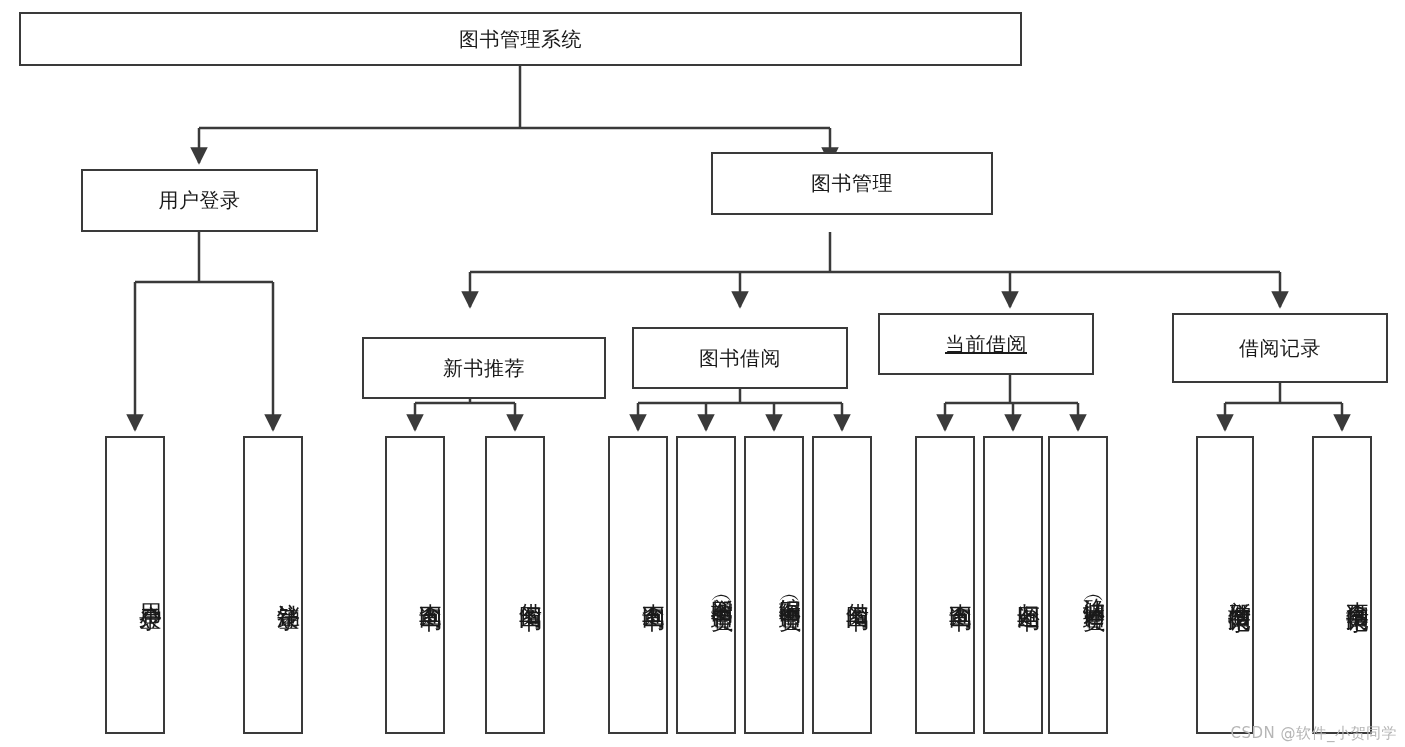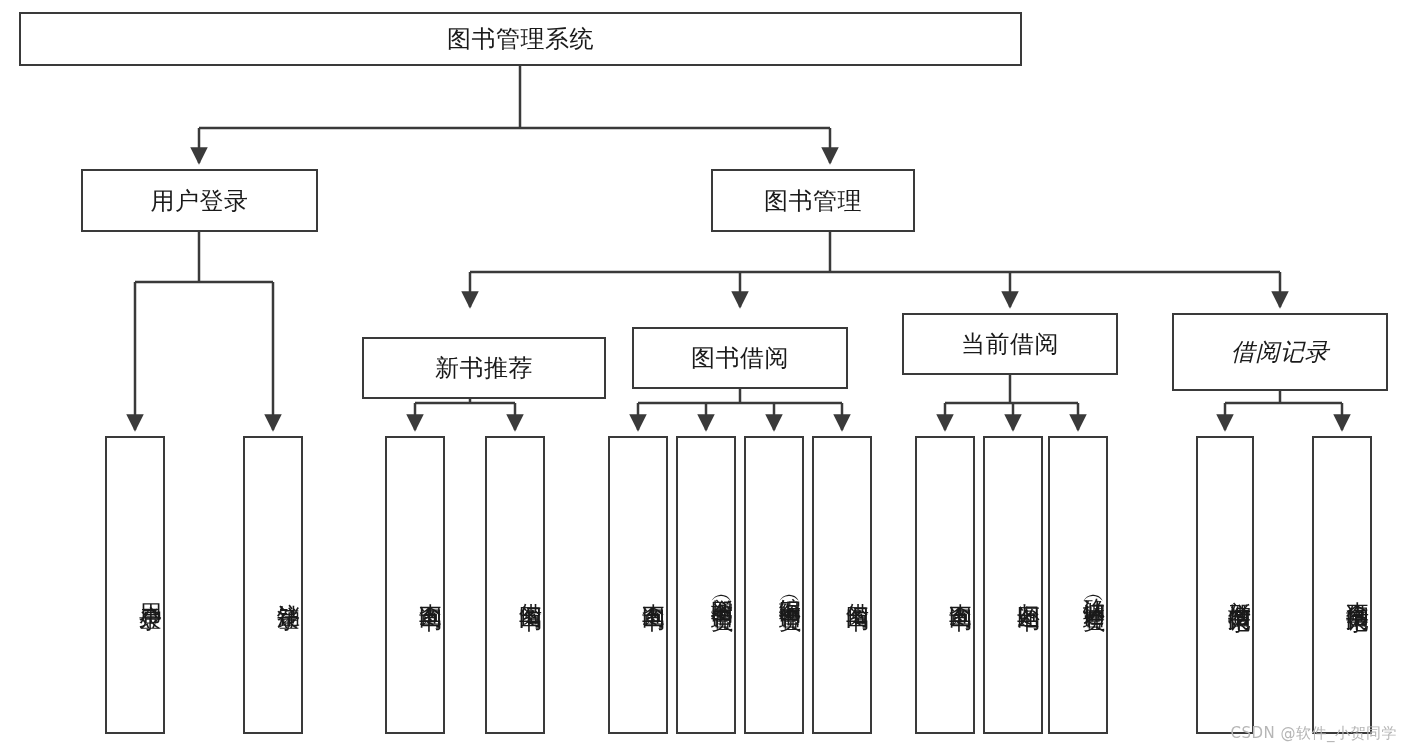--- a/index.html
+++ b/index.html
@@ -31,21 +31,21 @@
     background: #ffffff;
     border: 2.5px solid #3a3a3a;
     display: flex;
     align-items: center;
     justify-content: center;
     color: #1a1a1a;
     text-align: center;
     z-index: 2;
   }
   .node.horizontal {
-    font-size: 24px;
+    font-size: 20px;
     letter-spacing: 0.5px;
   }
   .node.vertical {
     writing-mode: vertical-rl;
     text-orientation: upright;
     font-size: 23px;
     line-height: 1.08;
     padding-top: 8px;
     align-items: flex-start;
     justify-content: center;
@@ -116,26 +116,26 @@
       <path d="M 1280 375 L 1280 403"></path>
       <path d="M 1225 403 L 1342 403"></path>
       <path d="M 1225 403 L 1225 430" marker-end="url(#arrow)"></path>
       <path d="M 1342 403 L 1342 430" marker-end="url(#arrow)"></path>
     </g>
   </svg>
 
   <div class="node horizontal" style="left: 19px; top: 12px; width: 1003px; height: 54px;">图书管理系统</div>
 
   <div class="node horizontal" style="left: 81px; top: 169px; width: 237px; height: 63px;">用户登录</div>
-  <div class="node horizontal" style="left: 711px; top: 169px; width: 204px; height: 63px;">图书管理</div>
+  <div class="node horizontal" style="left: 711px; top: 152px; width: 282px; height: 63px;">图书管理</div>
 
   <div class="node horizontal" style="left: 362px; top: 313px; width: 244px; height: 62px; margin-top: 24px;">新书推荐</div>
   <div class="node horizontal" style="left: 632px; top: 313px; width: 216px; height: 62px; margin-top: 14px;">图书借阅</div>
-  <div class="node horizontal" style="left: 902px; top: 313px; width: 216px; height: 62px;">当前借阅</div>
-  <div class="node horizontal" style="left: 1172px; top: 313px; width: 216px; height: 78px; font-style: italic;">借阅记录</div>
+  <div class="node horizontal" style="left: 878px; top: 313px; width: 216px; height: 62px; text-decoration: underline;">当前借阅</div>
+  <div class="node horizontal" style="left: 1172px; top: 313px; width: 216px; height: 70px;">借阅记录</div>
 
   <div class="node vertical" style="left: 105px; top: 436px; width: 60px; height: 298px;">用户登录</div>
   <div class="node vertical" style="left: 243px; top: 436px; width: 60px; height: 298px;">注销登录</div>
   <div class="node vertical" style="left: 385px; top: 436px; width: 60px; height: 298px;">查询图书</div>
   <div class="node vertical" style="left: 485px; top: 436px; width: 60px; height: 298px;">借阅图书</div>
   <div class="node vertical" style="left: 608px; top: 436px; width: 60px; height: 298px;">查询图书</div>
   <div class="node vertical tall-text" style="left: 676px; top: 436px; width: 60px; height: 298px;">新增图书（管理员）</div>
   <div class="node vertical tall-text" style="left: 744px; top: 436px; width: 60px; height: 298px;">编辑图书（管理员）</div>
   <div class="node vertical" style="left: 812px; top: 436px; width: 60px; height: 298px;">借阅图书</div>
   <div class="node vertical" style="left: 915px; top: 436px; width: 60px; height: 298px;">查询图书</div>

